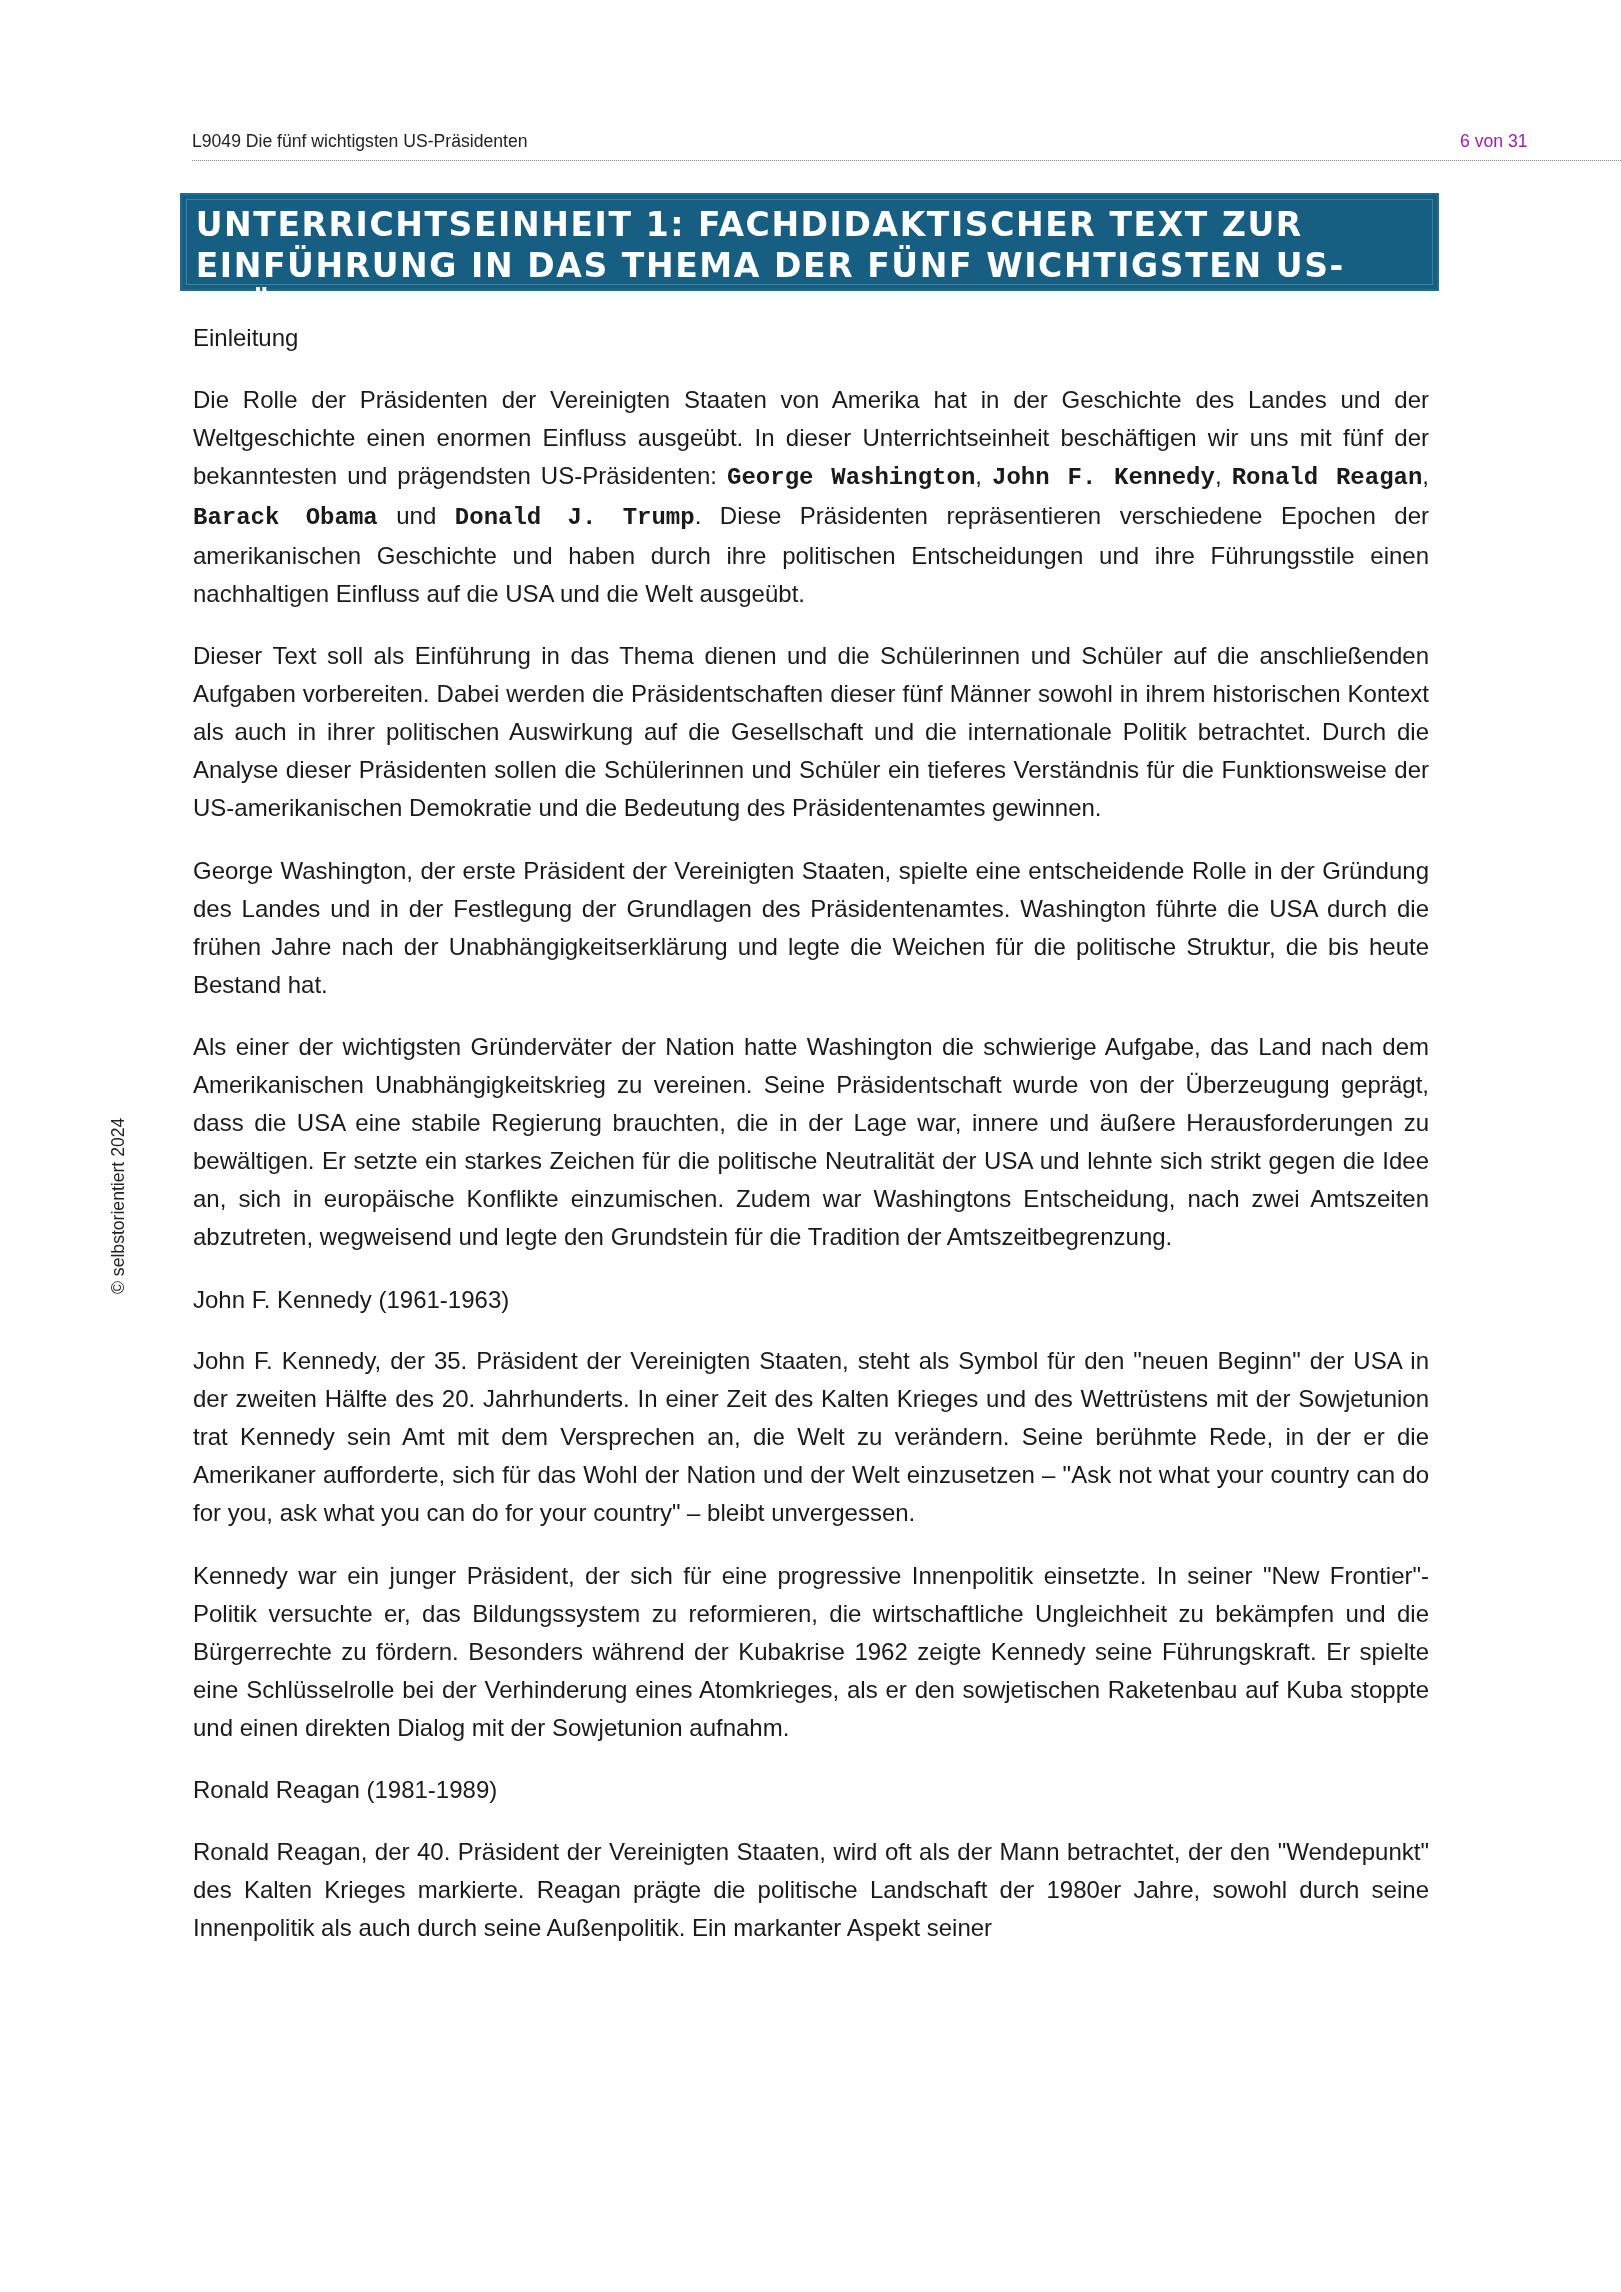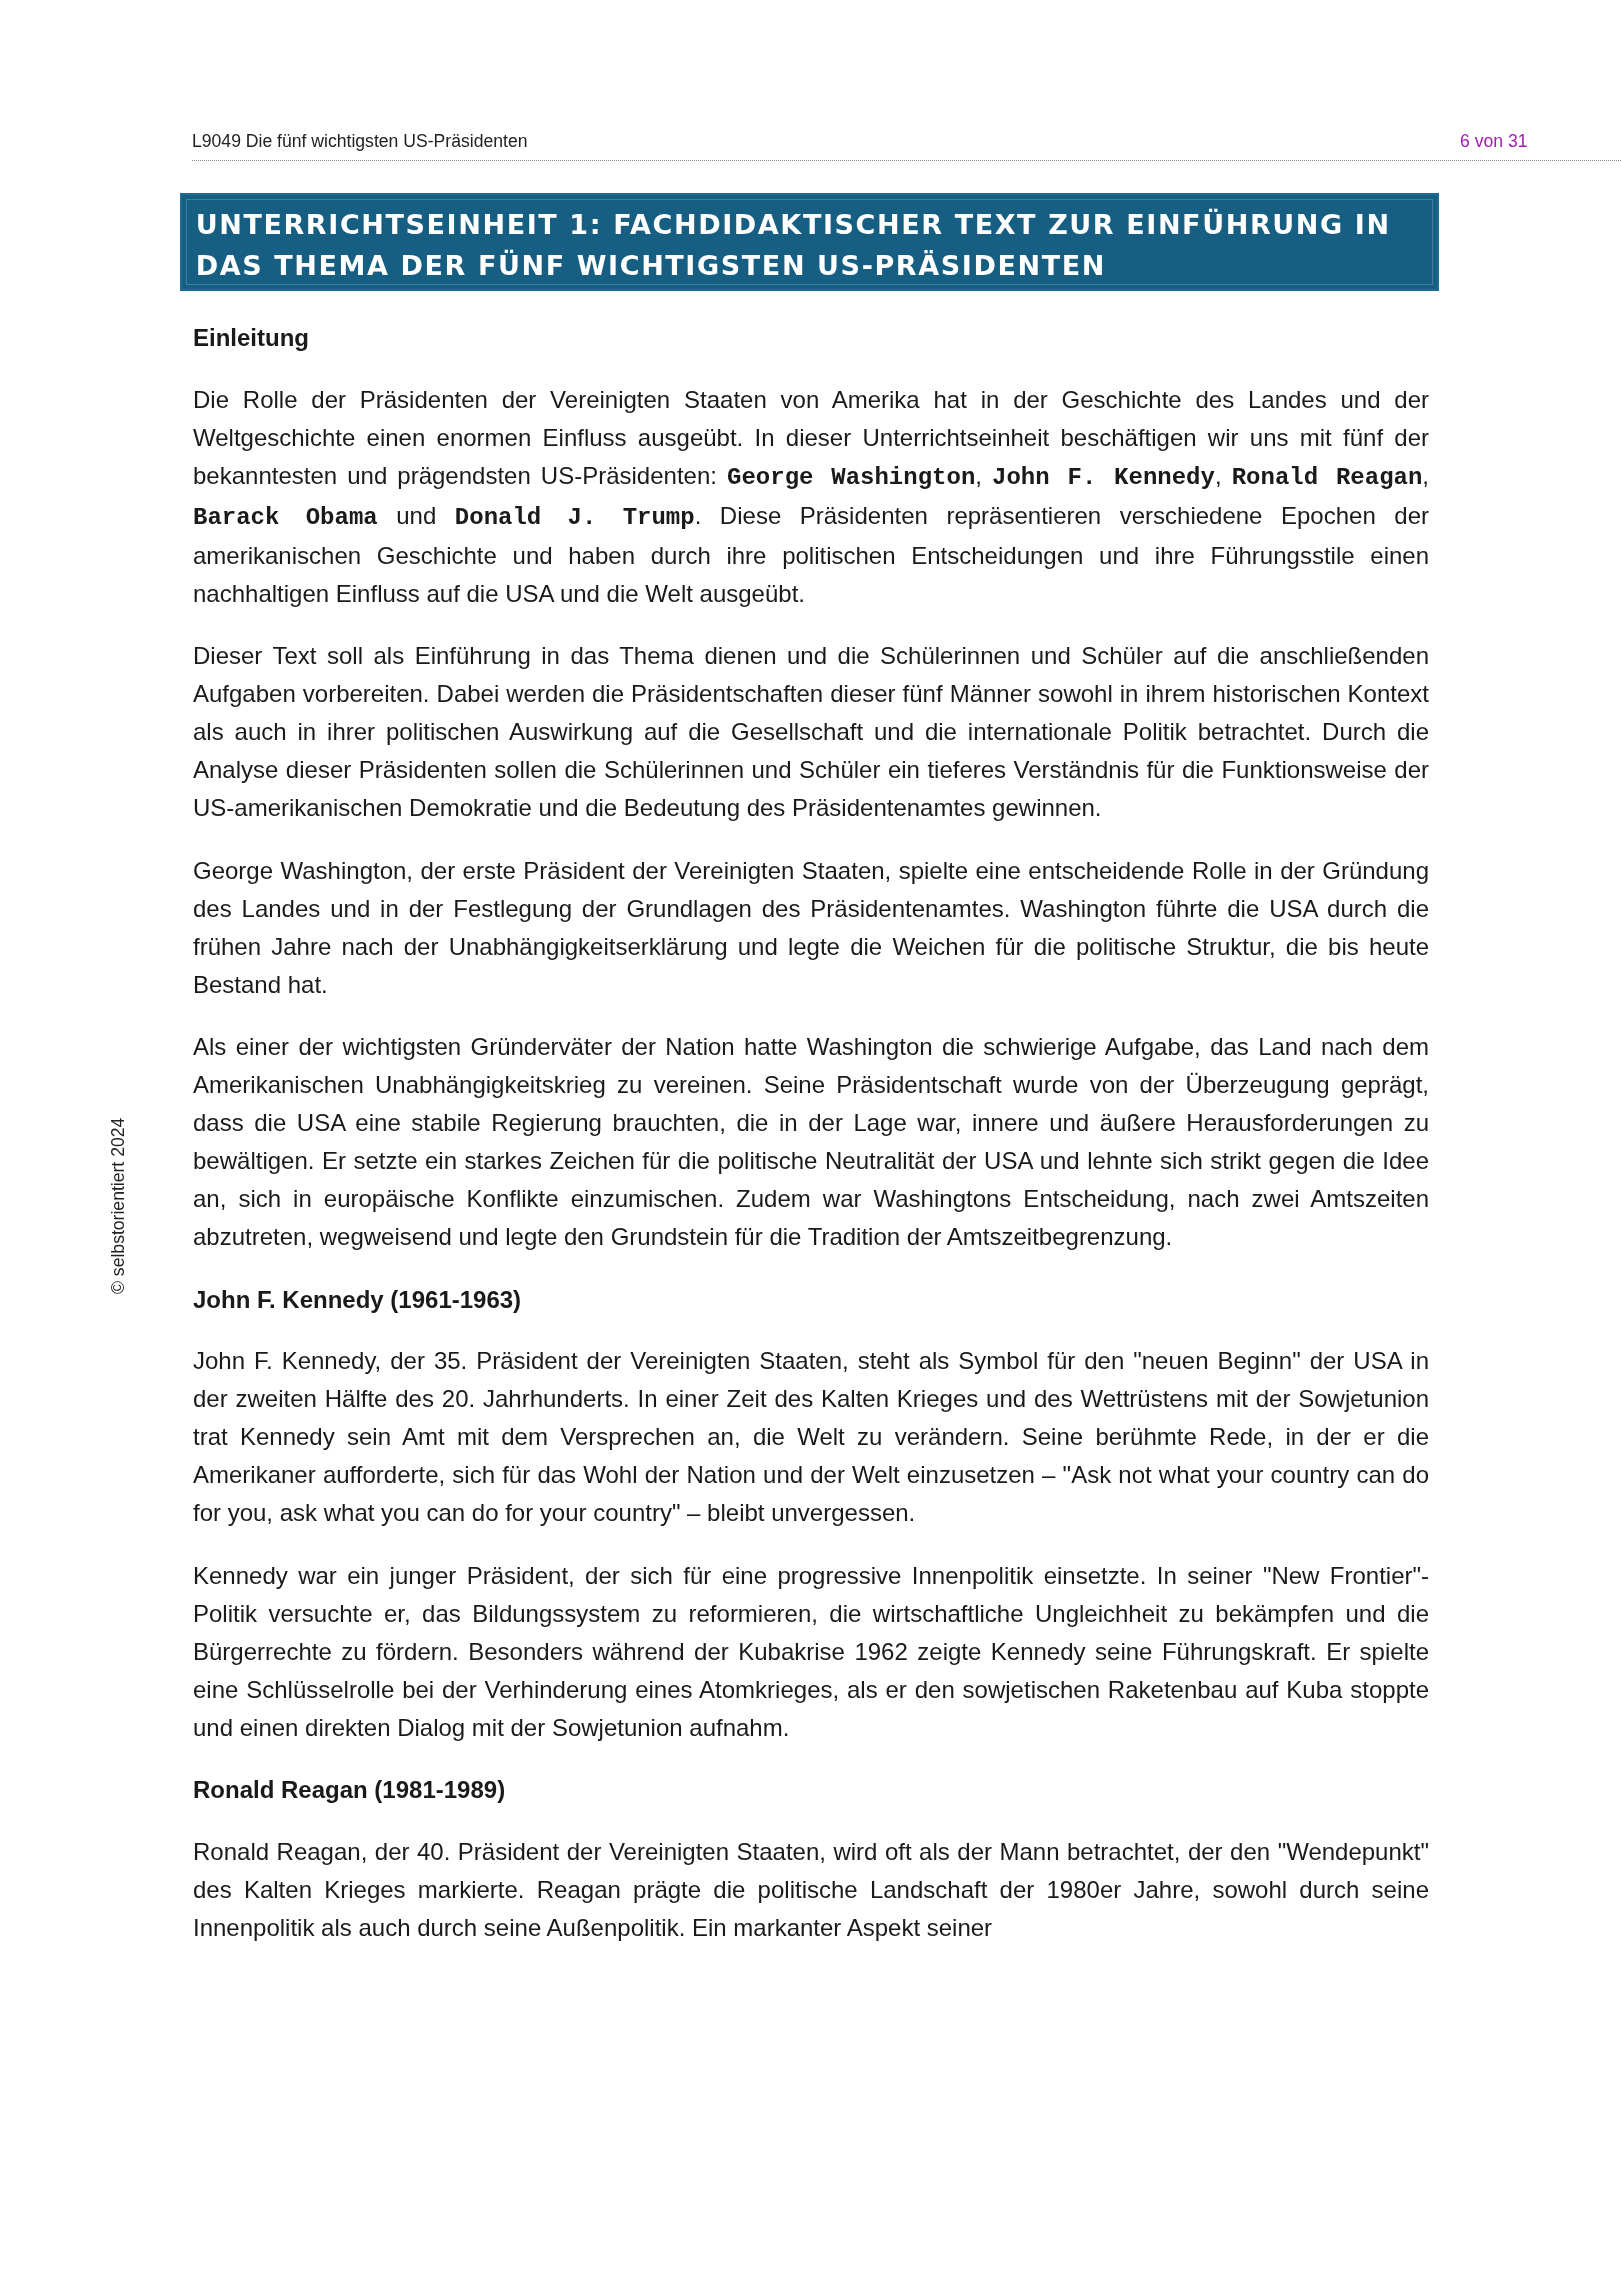--- a/index.html
+++ b/index.html
@@ -48,38 +48,38 @@
       border: 2px solid #1e6c92;
       box-shadow: inset 0 0 0 3.9px #175f82, inset 0 0 0 4.9px #3f82a4;
     }
     .unit-banner .banner-text {
       position: absolute;
       left: 13.7px;
       top: 8.8px;
       right: 19.6px;
       font-family: "DejaVu Sans", sans-serif;
       font-weight: bold;
-      font-size: 27px;
+      font-size: 33px;
       line-height: 41px;
       letter-spacing: 1.6px;
       color: #ffffff;
       text-transform: uppercase;
     }
     .content {
       position: absolute;
       left: 193px;
       top: 319px;
       width: 1236px;
       font-size: 24px;
       line-height: 38px;
       color: #1a1a1a;
     }
     .content h2 {
       font-size: 24px;
-      font-weight: bold;
+      font-weight: normal;
       margin: 0 0 23.5px 0;
       line-height: 38px;
     }
     .content p {
       margin: 0 0 24.5px 0;
       text-align: justify;
     }
     .content b {
       font-weight: bold;
       font-family: Liberation Mono, monospace;

